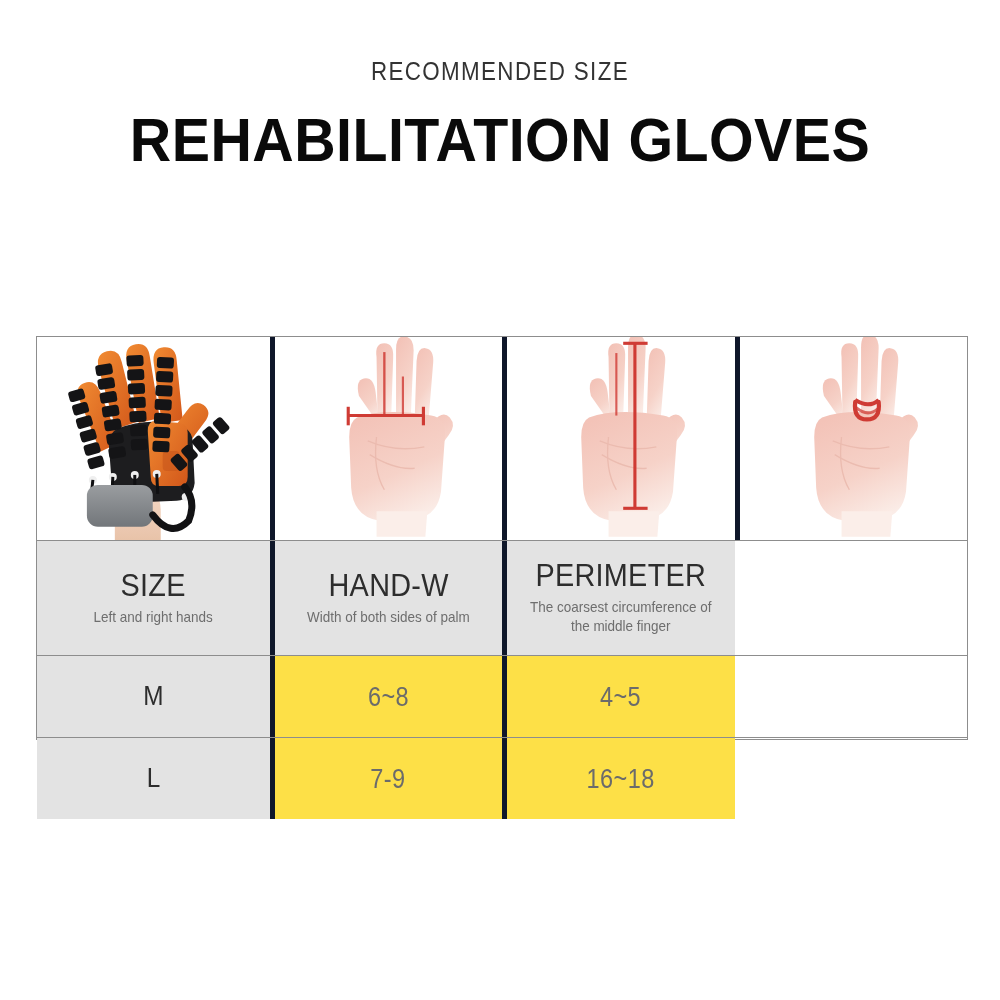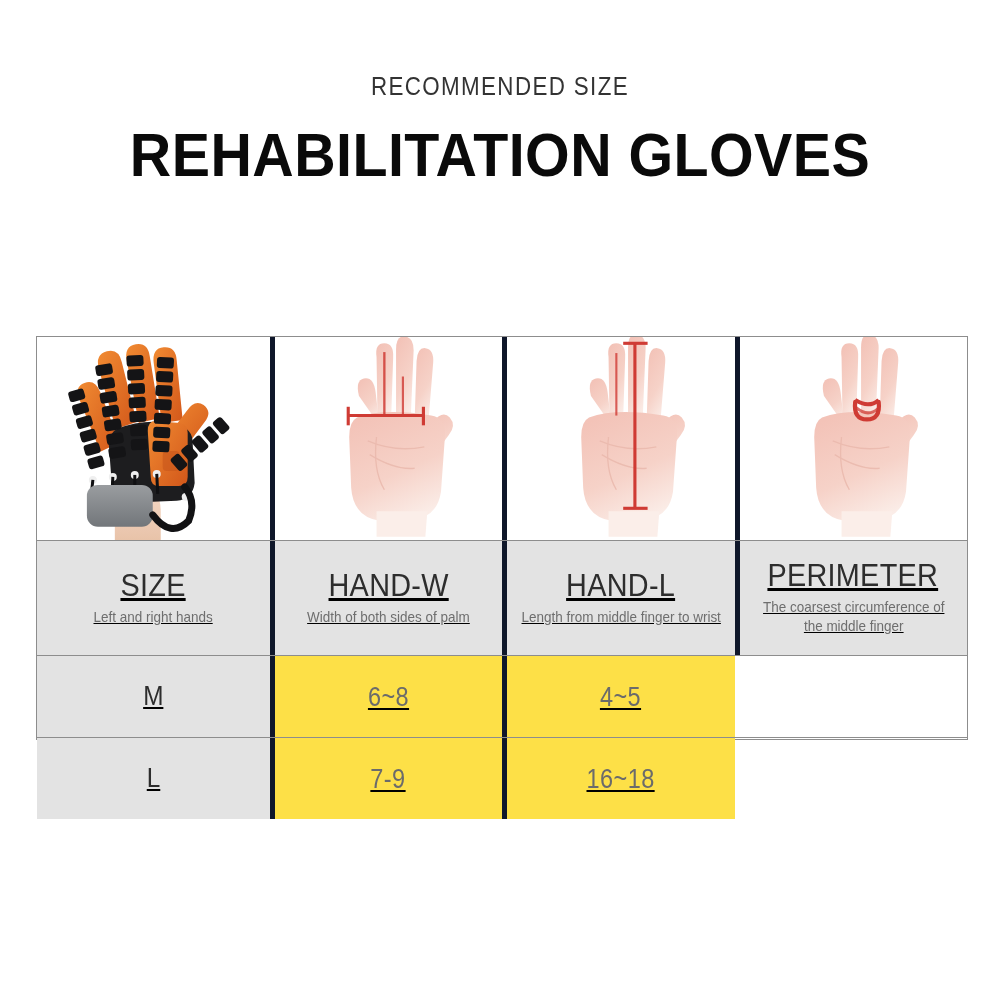--- a/index.html
+++ b/index.html
@@ -10,21 +10,21 @@
   body {
     width: 1000px;
     height: 1000px;
     font-family: "Liberation Sans", sans-serif;
     overflow: hidden;
     position: relative;
   }
 
   
   .header {
-    padding-top: 73px;
+    padding-top: 58px;
     text-align: center;
   }
   .eyebrow {
     font-family: "Liberation Sans", sans-serif;
     font-size: 26px;
     letter-spacing: 1.6px;
     color: #333333;
     font-weight: 400;
     transform: scaleX(0.86);
     display: block;
@@ -45,21 +45,20 @@
   
   .table-wrap {
     position: absolute;
     left: 36px;
     top: 336px;
     width: 932px;
     height: 404px;
     border: 1px solid #8d8d8d;
     box-sizing: border-box;
     background: #ffffff;
-    text-decoration: underline;
   }
   .trow {
     display: flex;
     width: 100%;
     box-sizing: border-box;
   }
   .trow.img-row { height: 203px; }
   .trow.head-row { height: 115px; border-top: 1px solid #8d8d8d; }
   .trow.data-row { height: 82px; border-top: 1px solid #8d8d8d; }
 
@@ -355,24 +354,20 @@
   <div class="trow head-row">
     <div class="tcell">
       <div class="head-title">SIZE</div>
       <div class="head-sub">Left and right hands</div>
     </div>
     <div class="tcell">
       <div class="head-title">HAND-W</div>
       <div class="head-sub">Width of both sides of palm</div>
     </div>
     <div class="tcell">
-      <div class="head-title">HAND-L</div>
-      <div class="head-sub">Length from middle finger to wrist</div>
-    </div>
-    <div class="tcell">
       <div class="head-title">PERIMETER</div>
       <div class="head-sub">The coarsest circumference of the middle finger</div>
     </div>
   </div>
 
   <div class="trow data-row">
     <div class="tcell">
       <span class="size-label">M</span>
     </div>
     <div class="tcell">

